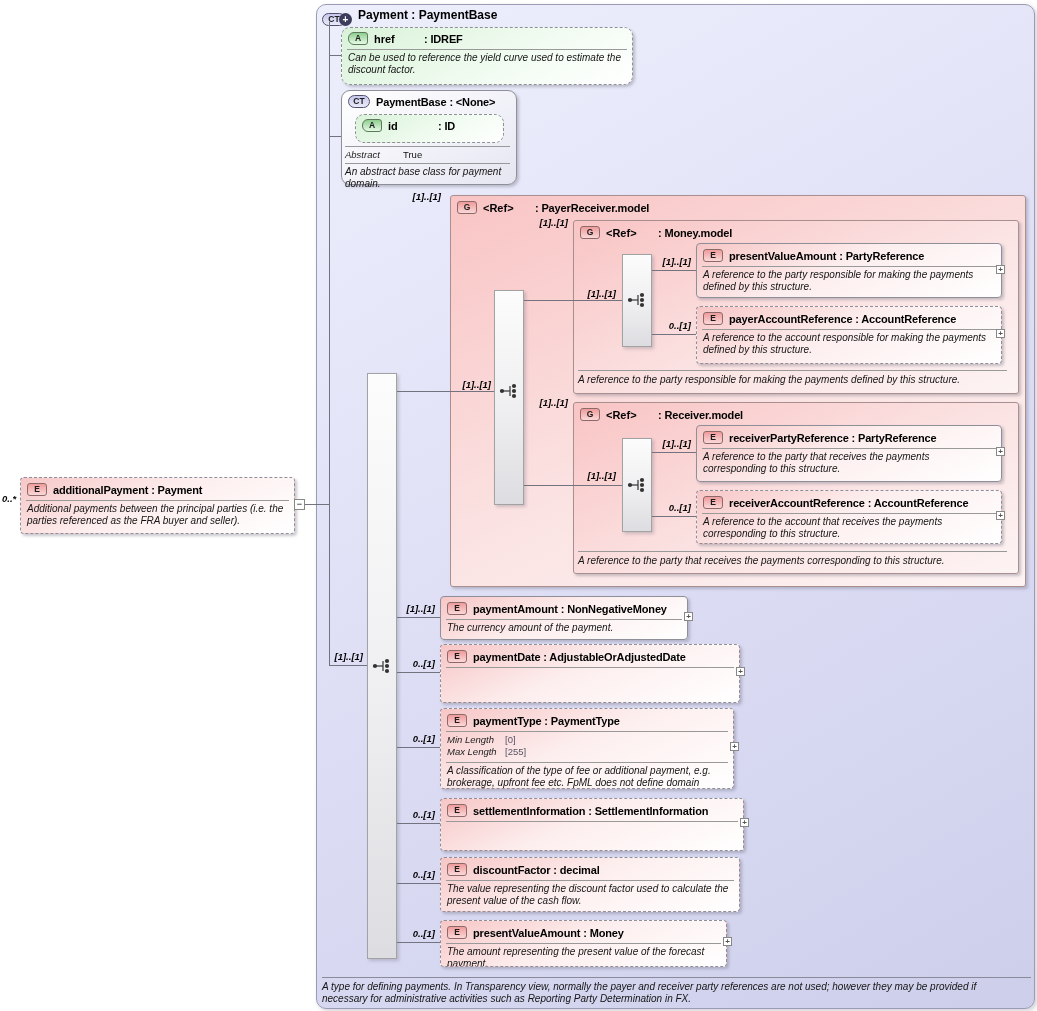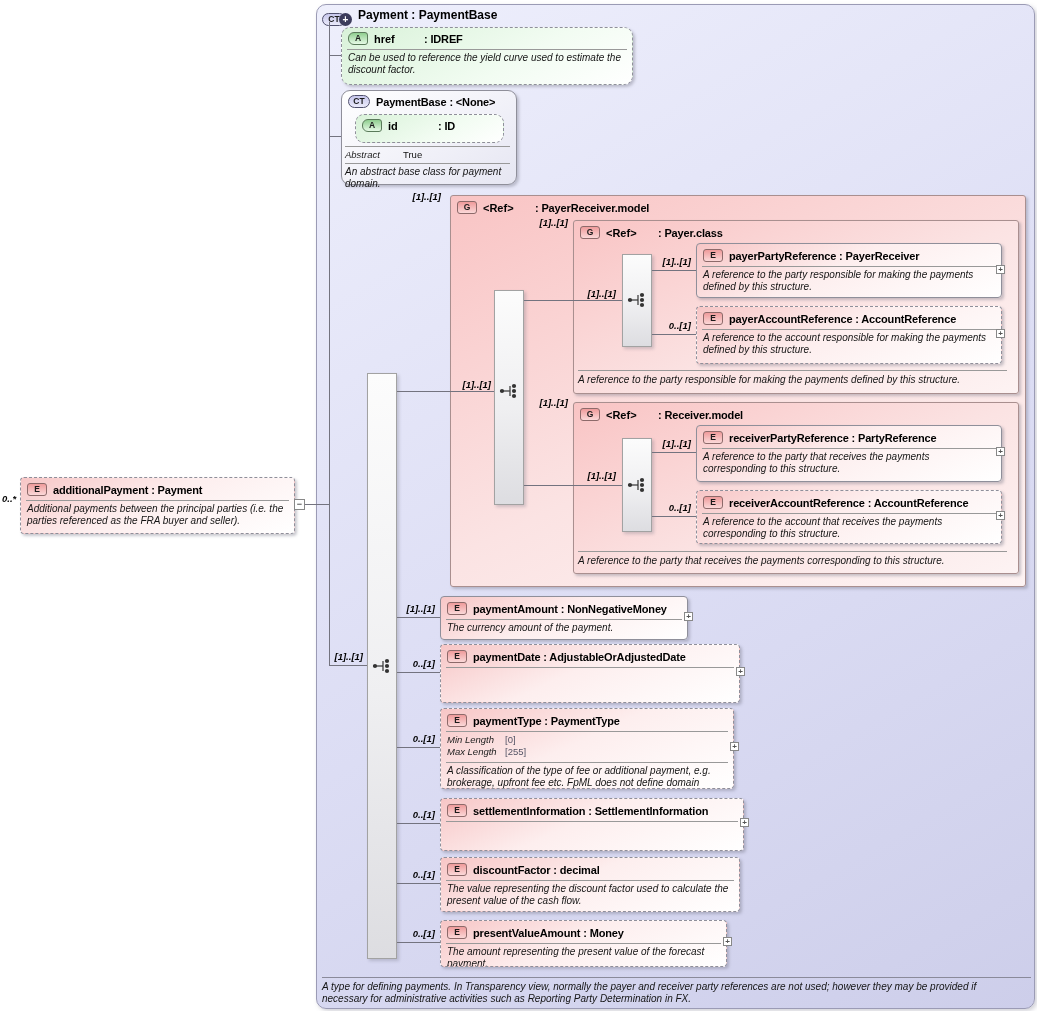--- a/index.html
+++ b/index.html
@@ -97,21 +97,21 @@
     <span class="badge badge-g">G</span>
     <span class="grp-name">&lt;Ref&gt;</span>
     <span class="title">: PayerReceiver.model</span>
   </div>
 </div>
 
 <div class="node gnode" style="left:573px;top:220px;width:444px;height:172px;">
   <div class="hdr">
     <span class="badge badge-g">G</span>
     <span class="grp-name">&lt;Ref&gt;</span>
-    <span class="title">: Payer.class</span>
+    <span class="title">: Money.model</span>
   </div>
 </div>
 <div class="sepline" style="left:578px;top:370px;width:429px;"></div>
 <div class="footnote" style="left:578px;top:374px;width:432px;">A reference to the party responsible for making the payments defined by this structure.</div>
 
 <div class="node gnode" style="left:573px;top:402px;width:444px;height:170px;">
   <div class="hdr">
     <span class="badge badge-g">G</span>
     <span class="grp-name">&lt;Ref&gt;</span>
     <span class="title">: Receiver.model</span>
@@ -177,21 +177,21 @@
   <span class="kvlabel">Abstract</span>
   <span class="kvvalue-bold">True</span>
 </div>
 <div class="sepline" style="left:345px;top:163px;width:165px;"></div>
 <div class="footnote" style="left:345px;top:166px;width:168px;">An abstract base class for payment domain.</div>
 
 
 <div class="node enode" style="left:696px;top:243px;width:304px;height:53px;">
   <div class="hdr">
     <span class="badge badge-e">E</span>
-    <span class="title">payerPartyReference : PayerReceiver</span>
+    <span class="title">presentValueAmount : PartyReference</span>
   </div>
   <div class="sep"></div>
   <div class="desc">A reference to the party responsible for making the payments defined by this structure.</div>
 </div>
 <div class="node enode dashed" style="left:696px;top:306px;width:304px;height:56px;">
   <div class="hdr">
     <span class="badge badge-e">E</span>
     <span class="title">payerAccountReference : AccountReference</span>
   </div>
   <div class="sep"></div>

